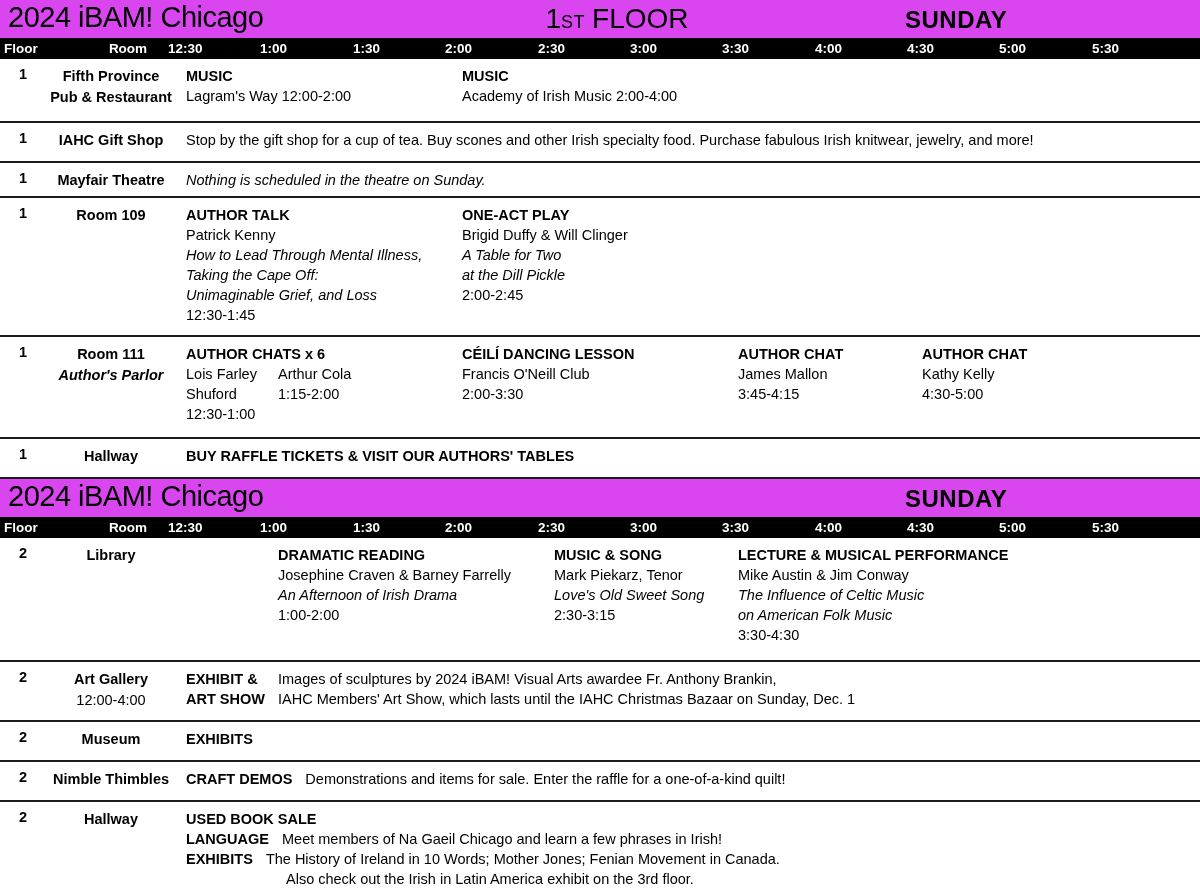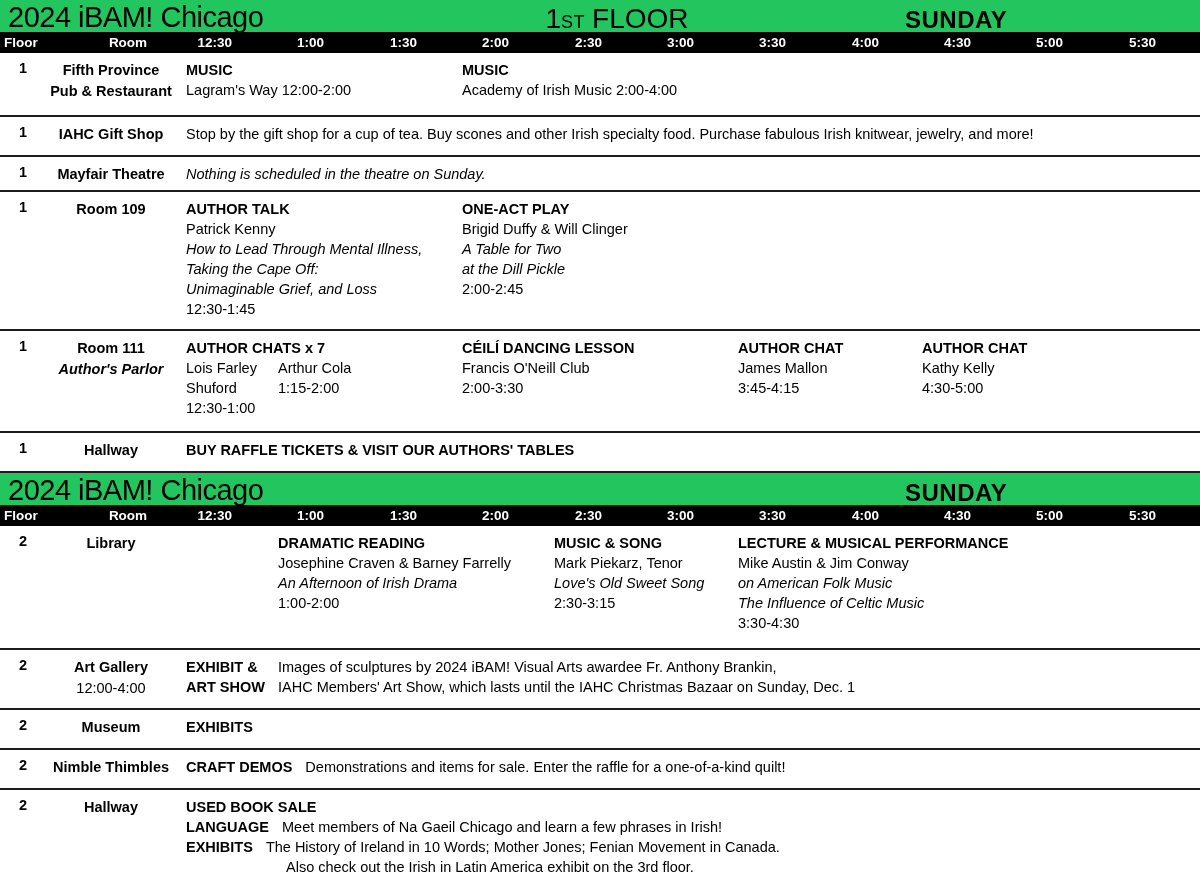--- a/index.html
+++ b/index.html
@@ -1,29 +1,29 @@
 <!DOCTYPE html>
 <html><head>
 <meta charset="utf-8">
 <style>
   *{box-sizing:border-box}
   html,body{margin:0;padding:0}
   body{width:1200px;height:888px;background:#fff;color:#000;
        font-family:"Liberation Sans",sans-serif;position:relative;overflow:hidden}
-  .titlebar{position:relative;height:32px;background:#22c55e}
+  .titlebar{position:relative;height:38px;background:#d946ef}
   .title{position:absolute;left:8px;top:1px;font-size:29px;font-weight:400;letter-spacing:-0.5px}
   .floorlbl{position:absolute;left:617px;top:3px;transform:translateX(-50%);font-size:28px;white-space:nowrap}
   .floorlbl .ord{font-size:18px;letter-spacing:.5px}
   .floorlbl .fw{margin-left:7px}
   .day{position:absolute;left:905px;top:6px;font-size:24px;font-weight:700;letter-spacing:.5px}
   .hdr{position:relative;height:21px;background:#000;color:#fff;font-size:13.5px;font-weight:700}
   .hdr span{position:absolute;top:1px;line-height:19px}
   .h-floor{left:4px}
   .h-room{left:88px;width:80px;text-align:center}
-  .t{width:64px;text-align:right}
+  .t{width:64px;text-align:left}
   .t0{left:168px}.t1{left:260px}.t2{left:353px}.t3{left:445px}.t4{left:538px}
   .t5{left:630px}.t6{left:722px}.t7{left:815px}.t8{left:907px}.t9{left:999px}.t10{left:1092px}
   .row{position:relative;border-bottom:2px solid #1c1c1c;background:#fff}
   .h64{height:64px}.h40{height:40px}.h35{height:35px}.h139{height:139px}.h102{height:102px}
   .h124{height:124px}.h60{height:60px}.h86{height:86px;border-bottom:none}
   .fl{position:absolute;left:8px;top:7px;width:30px;text-align:center;font-size:14.5px;font-weight:700}
   .room{position:absolute;left:34px;top:7px;width:154px;text-align:center;
         font-size:14.5px;font-weight:700;line-height:21px}
   .room .n{font-weight:400}
   .room .i{font-style:italic}
@@ -119,21 +119,21 @@
   </div>
 </div>
 
 <div class="row h102">
   <div class="fl">1</div>
   <div class="room">
     <div>Room 111</div>
     <div class="i">Author's Parlor</div>
   </div>
   <div class="ev x1230">
-    <div class="b">AUTHOR CHATS x 7</div>
+    <div class="b">AUTHOR CHATS x 6</div>
     <div>Lois Farley</div>
     <div>Shuford</div>
     <div>12:30-1:00</div>
   </div>
   <div class="ev x100 dy1">
     <div>Arthur Cola</div>
     <div>1:15-2:00</div>
   </div>
   <div class="ev x200">
     <div class="b">CÉILÍ DANCING LESSON</div>
@@ -196,22 +196,22 @@
   </div>
   <div class="ev x230">
     <div class="b">MUSIC &amp; SONG</div>
     <div>Mark Piekarz, Tenor</div>
     <div class="i">Love's Old Sweet Song</div>
     <div>2:30-3:15</div>
   </div>
   <div class="ev x330">
     <div class="b">LECTURE &amp; MUSICAL PERFORMANCE</div>
     <div>Mike Austin &amp; Jim Conway</div>
+    <div class="i">The Influence of Celtic Music</div>
     <div class="i">on American Folk Music</div>
-    <div class="i">The Influence of Celtic Music</div>
     <div>3:30-4:30</div>
   </div>
 </div>
 
 <div class="row h60">
   <div class="fl">2</div>
   <div class="room">
     <div>Art Gallery</div>
     <div class="n">12:00-4:00</div>
   </div>

